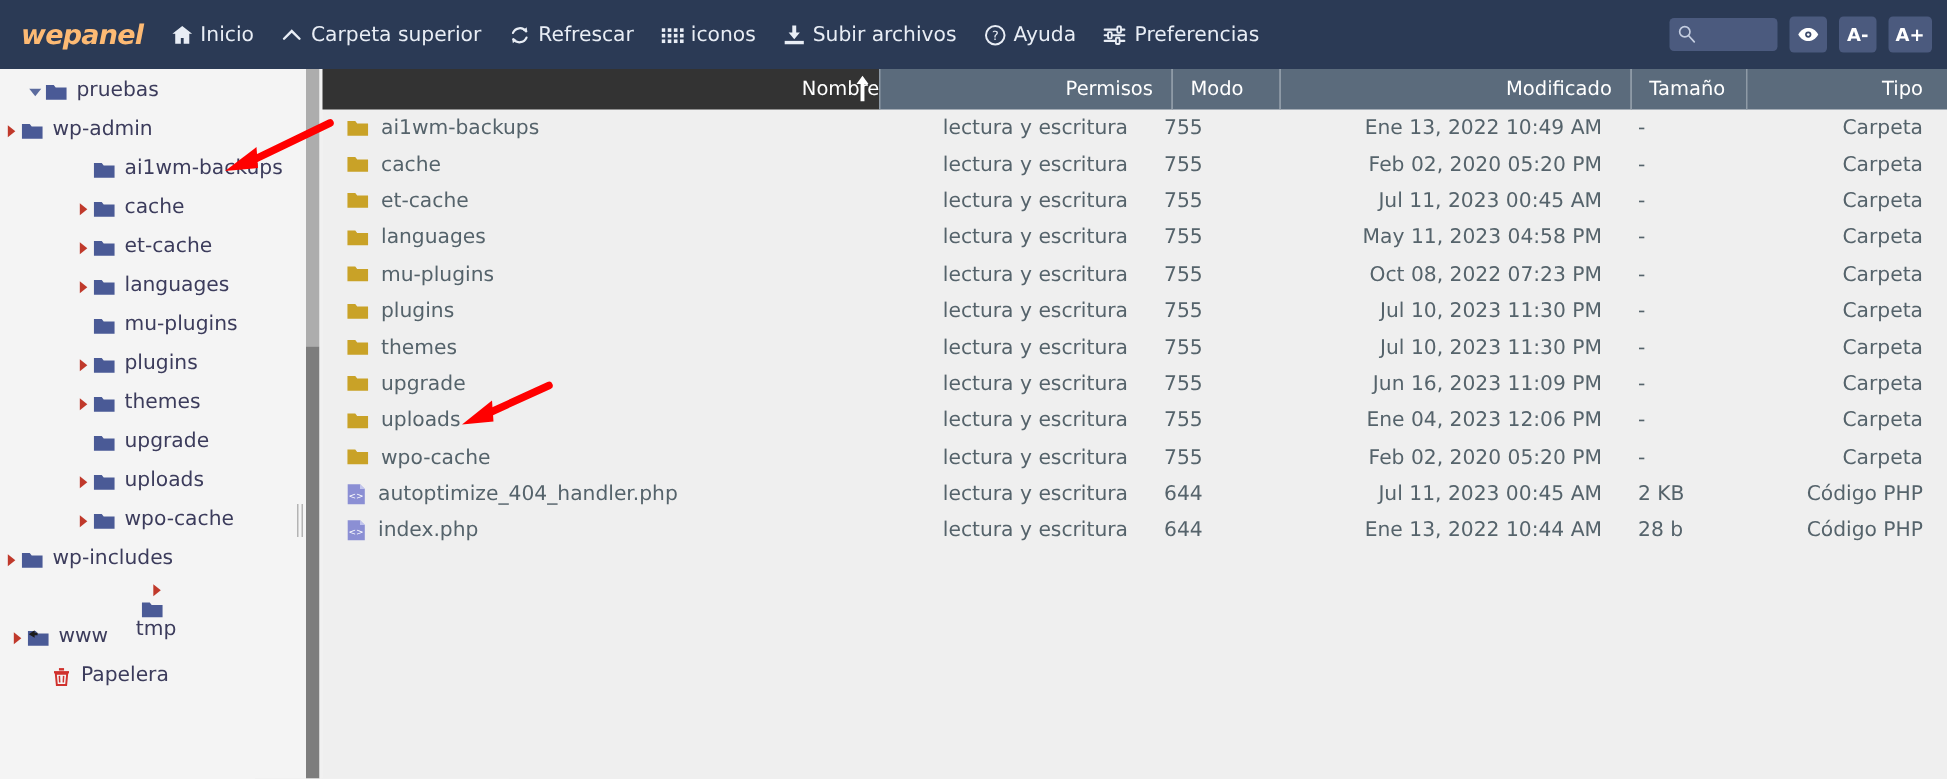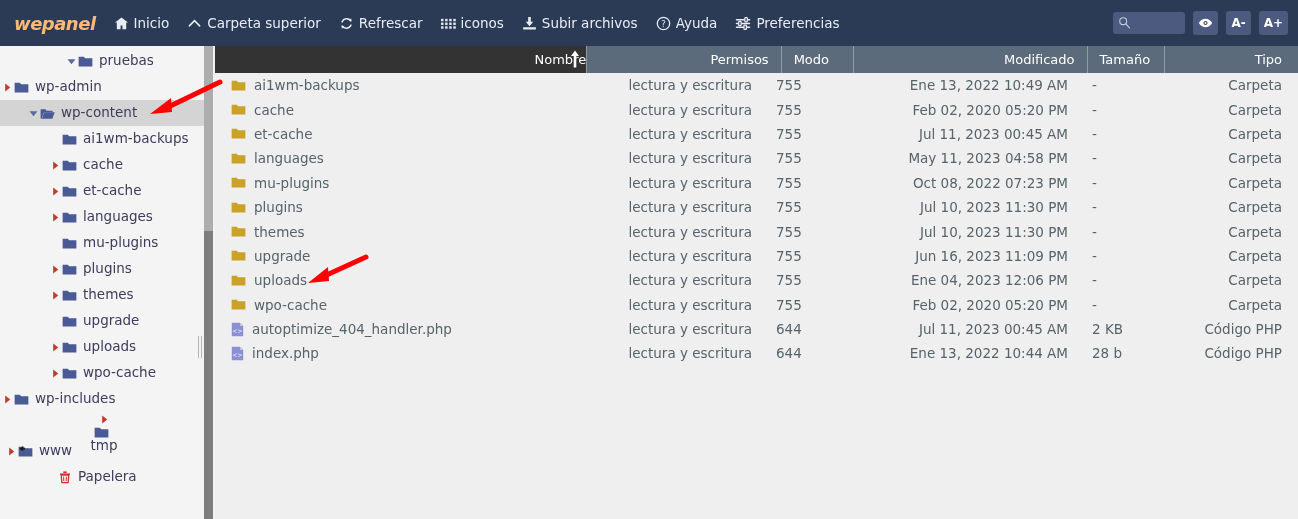--- a/index.html
+++ b/index.html
@@ -236,21 +236,21 @@
           <circle cx="9" cy="6" r="1.1" fill="#ffffff"></circle>
         </svg>
       </div>
       <div class="iconbtn">A-</div>
       <div class="iconbtn">A+</div>
     </div>
   </div>
 
   <div class="sidebar">
     <div class="tree" id="tree">
-        <div class="node" style="padding-left: 16px; margin-left: 48px;">
+        <div class="node" style="padding-left: 16px;">
           <span class="twisty">
             <svg width="9" height="9" viewBox="0 0 9 9">
               <path d="M0.5 2.2h8L4.5 7.2z" fill="#5b6b9e"></path>
             </svg>
           </span>
           <span class="nfolder">
             <svg width="15" height="13" viewBox="0 0 16 14">
               <path d="M0.6 1.8h5.6l1.4 1.7h7.8v8.8H0.6z" fill="#4a5a96"></path>
             </svg>
           </span>
@@ -262,34 +262,20 @@
               <path d="M2.2 0.5v8l5-4z" fill="#c0392b"></path>
             </svg>
           </span>
           <span class="nfolder">
             <svg width="15" height="13" viewBox="0 0 16 14">
               <path d="M0.6 1.8h5.6l1.4 1.7h7.8v8.8H0.6z" fill="#4a5a96"></path>
             </svg>
           </span>
           <span class="nlabel">wp-admin</span>
         </div>
-        <div class="node sel" style="padding-left: 26px;">
-          <span class="twisty">
-            <svg width="9" height="9" viewBox="0 0 9 9">
-              <path d="M0.5 2.2h8L4.5 7.2z" fill="#5b6b9e"></path>
-            </svg>
-          </span>
-          <span class="nfolder">
-            <svg width="15" height="13" viewBox="0 0 16 14">
-              <path d="M0.6 2.4h5.2l1.3 1.6h6.4v1.6H4.3L1.6 12.6H0.6z" fill="#4a5a96"></path>
-              <path d="M4.6 5.6h11.2l-2.6 7H2z" fill="#4a5a96"></path>
-            </svg>
-          </span>
-          <span class="nlabel">wp-content</span>
-        </div>
         <div class="node" style="padding-left: 48px;">
           <span class="twisty"></span>
           <span class="nfolder">
             <svg width="15" height="13" viewBox="0 0 16 14">
               <path d="M0.6 1.8h5.6l1.4 1.7h7.8v8.8H0.6z" fill="#4a5a96"></path>
             </svg>
           </span>
           <span class="nlabel">ai1wm-backups</span>
         </div>
         <div class="node" style="padding-left: 48px;">
@@ -434,21 +420,21 @@
             </svg>
           </span>
           <span class="nfolder">
             <svg width="15" height="13" viewBox="0 0 16 14">
               <path d="M0.6 1.8h5.6l1.4 1.7h7.8v8.8H0.6z" fill="#4a5a96"></path>
               <path d="M5.4 1.2 1.2 4.2l4.2 2.4V4.9h2.1V3.1H5.4z" fill="#1b1b1b"></path>
             </svg>
           </span>
           <span class="nlabel">www</span>
         </div>
-        <div class="node" style="padding-left: 20px; margin-left: 24px;">
+        <div class="node" style="padding-left: 20px;">
           <span class="twisty"></span>
           <span class="nfolder">
             <svg width="14" height="14" viewBox="0 0 14 14">
               <rect x="2" y="3.4" width="10" height="1.5" fill="#d0312d"></rect>
               <rect x="5.3" y="1.4" width="3.4" height="1.6" fill="#d0312d"></rect>
               <path d="M3.2 5.2h7.6l-0.7 7.4H3.9z" fill="none" stroke="#d0312d" stroke-width="1.3"></path>
               <line x1="5.6" y1="6.6" x2="5.8" y2="11" stroke="#d0312d" stroke-width="1"></line>
               <line x1="8.4" y1="6.6" x2="8.2" y2="11" stroke="#d0312d" stroke-width="1"></line>
             </svg>
           </span>

